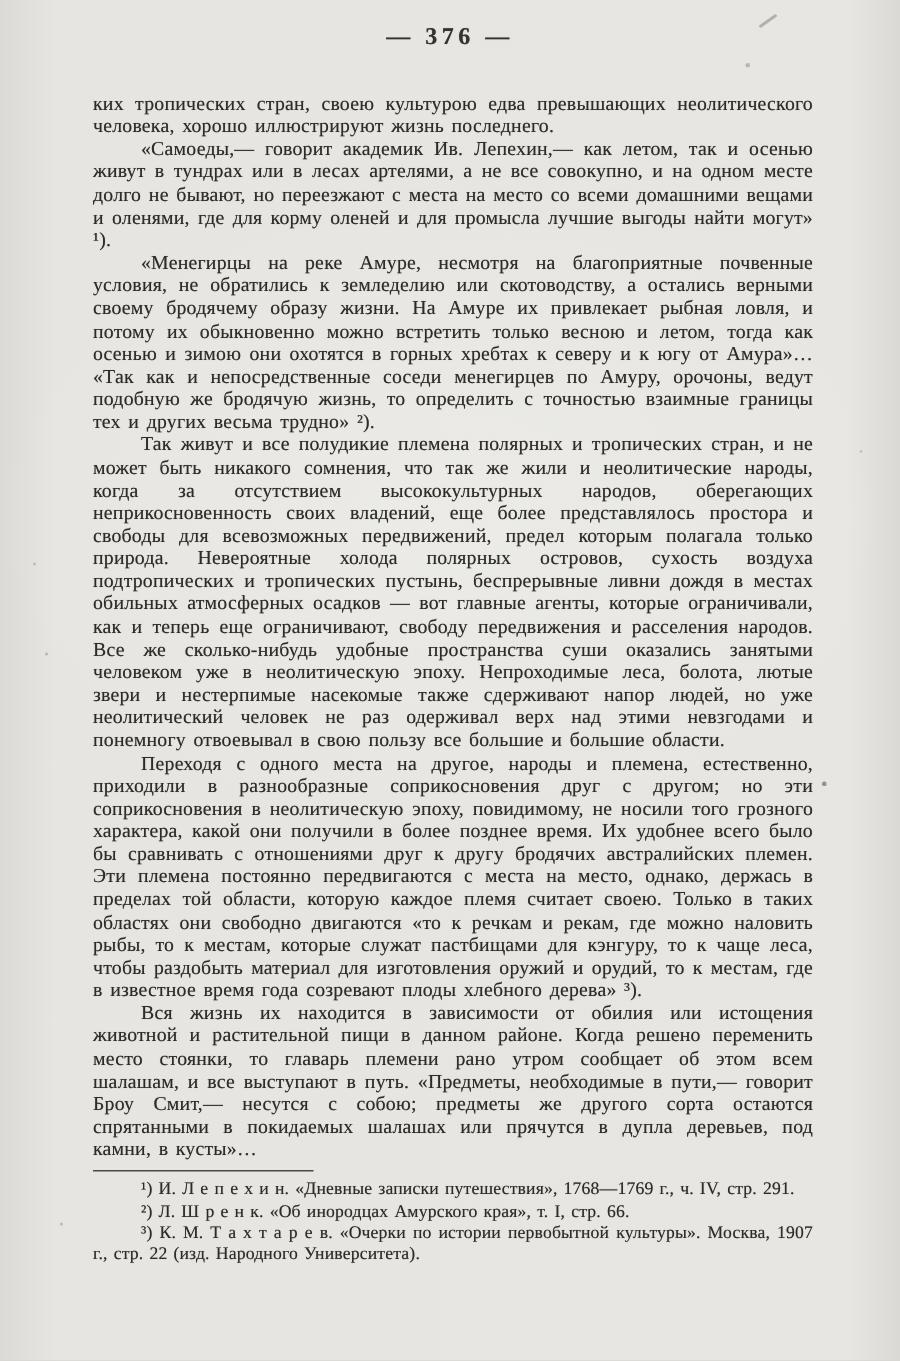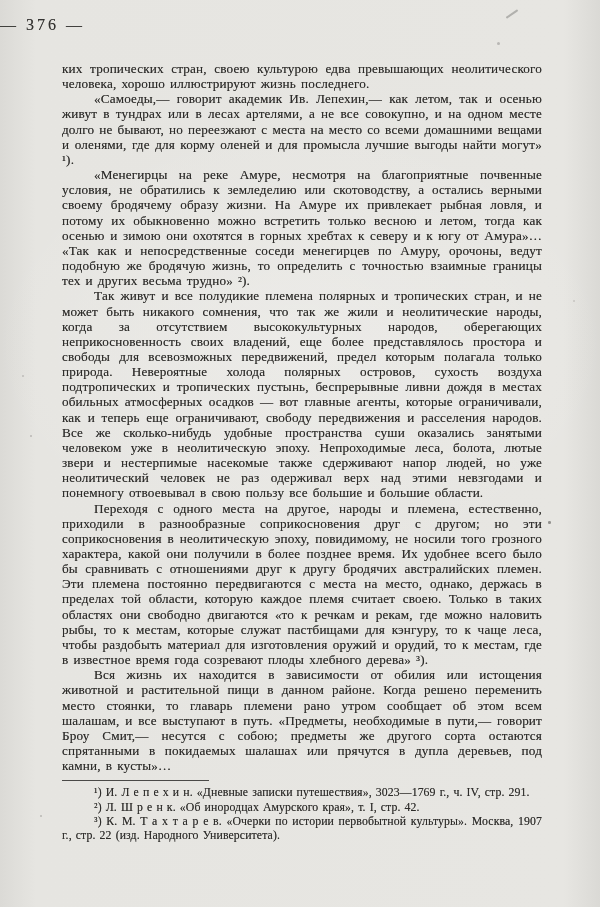--- a/index.html
+++ b/index.html
@@ -15,24 +15,25 @@
       #e4e3df;
     font-family: "Liberation Serif", "DejaVu Serif", serif;
     color: #2d2c2a;
     text-shadow: 0 0 0.45px rgba(45,44,42,0.55);
   }
   .page-number {
     position: absolute;
     top: 16px;
     left: 0;
     width: 100%;
-    text-align: left;
+    text-align: center;
     font-size: 16px;
     letter-spacing: 3px;
     color: #343331;
+    font-weight: bold;
   }
   .text-block {
     position: absolute;
     top: 49px;
     left: 62px;
     width: 480px;
   }
   .para {
     margin: 0;
     text-align: justify;
@@ -83,23 +84,23 @@
     <p class="para">«Менегирцы на реке Амуре, несмотря на благоприятные почвенные условия, не обратились к земледелию или скотоводству, а остались верными своему бродячему образу жизни.  На Амуре их привлекает рыбная ловля, и потому их обыкновенно можно встретить только весною и летом, тогда как осенью и зимою они охотятся в горных хребтах к северу и к югу от Амура»…  «Так как и непосредственные соседи менегирцев по Амуру, орочоны, ведут подобную же бродячую жизнь, то определить с точностью взаимные границы тех и других весьма трудно» ²).</p>
 
     <p class="para">Так живут и все полудикие племена полярных и тропических стран, и не может быть никакого сомнения, что так же жили и неолитические народы, когда за отсутствием высококультурных народов, оберегающих неприкосновенность своих владений, еще более представлялось простора и свободы для всевозможных передвижений, предел которым полагала только природа. Невероятные холода полярных островов, сухость воздуха подтропических и тропических пустынь, беспрерывные ливни дождя в местах обильных атмосферных осадков — вот главные агенты, которые ограничивали, как и теперь еще ограничивают, свободу передвижения и расселения народов. Все же сколько-нибудь удобные пространства суши оказались занятыми человеком уже в неолитическую эпоху. Непроходимые леса, болота, лютые звери и нестерпимые насекомые также сдерживают напор людей, но уже неолитический человек не раз одерживал верх над этими невзгодами и понемногу отвоевывал в свою пользу все большие и большие области.</p>
 
     <p class="para">Переходя с одного места на другое, народы и племена, естественно, приходили в разнообразные соприкосновения друг с другом; но эти соприкосновения в неолитическую эпоху, повидимому, не носили того грозного характера, какой они получили в более позднее время. Их удобнее всего было бы сравнивать с отношениями друг к другу бродячих австралийских племен.  Эти племена постоянно передвигаются с места на место, однако, держась в пределах той области, которую каждое племя считает своею.  Только в таких областях они свободно двигаются «то к речкам и рекам, где можно наловить рыбы, то к местам, которые служат пастбищами для кэнгуру, то к чаще леса, чтобы раздобыть материал для изготовления оружий и орудий, то к местам, где в известное время года созревают плоды хлебного дерева» ³).</p>
 
     <p class="para">Вся жизнь их находится в зависимости от обилия или истощения животной и растительной пищи в данном районе.  Когда решено переменить место стоянки, то главарь племени рано утром сообщает об этом всем шалашам, и все выступают в путь. «Предметы, необходимые в пути,— говорит Броу Смит,— несутся с собою; предметы же другого сорта остаются спрятанными в покидаемых шалашах или прячутся в дупла деревьев, под камни, в кусты»…</p>
 
     <div class="footnote-rule"></div>
 
-    <p class="footnote">¹) И. Л е п е х и н.  «Дневные записки путешествия», 3023—1769 г., ч. IV, стр. 291.</p>
+    <p class="footnote">¹) И. Л е п е х и н.  «Дневные записки путешествия», 1768—1769 г., ч. IV, стр. 291.</p>
 
-    <p class="footnote">²) Л. Ш р е н к.  «Об инородцах Амурского края», т. I,  стр. 42.</p>
+    <p class="footnote">²) Л. Ш р е н к.  «Об инородцах Амурского края», т. I,  стр. 66.</p>
 
     <p class="footnote">³) К. М. Т а х т а р е в.  «Очерки по истории первобытной культуры».  Москва, 1907 г., стр. 22 (изд. Народного Университета).</p>
 
   </div>
 
   <div class="speck mark" style="left:505px; top:13px; width:14px; height:2px; transform:rotate(-35deg); opacity:.35;"></div>
   <div class="speck" style="left:497px; top:42px; width:3px; height:3px; opacity:.3;"></div>
   <div class="speck" style="left:548px; top:521px; width:2.5px; height:2.5px; opacity:.55;"></div>
   <div class="speck" style="left:30px; top:435px; width:2px; height:2px; opacity:.3;"></div>
   <div class="speck" style="left:22px; top:375px; width:2px; height:2px; opacity:.25;"></div>

